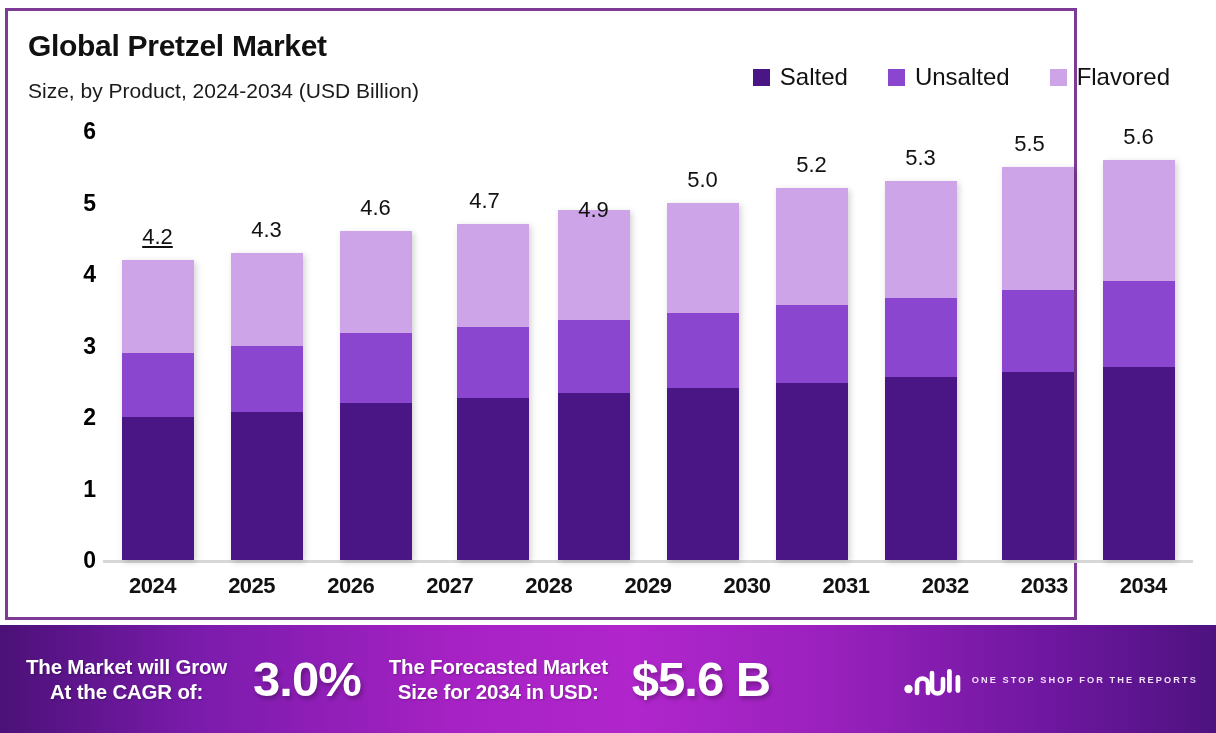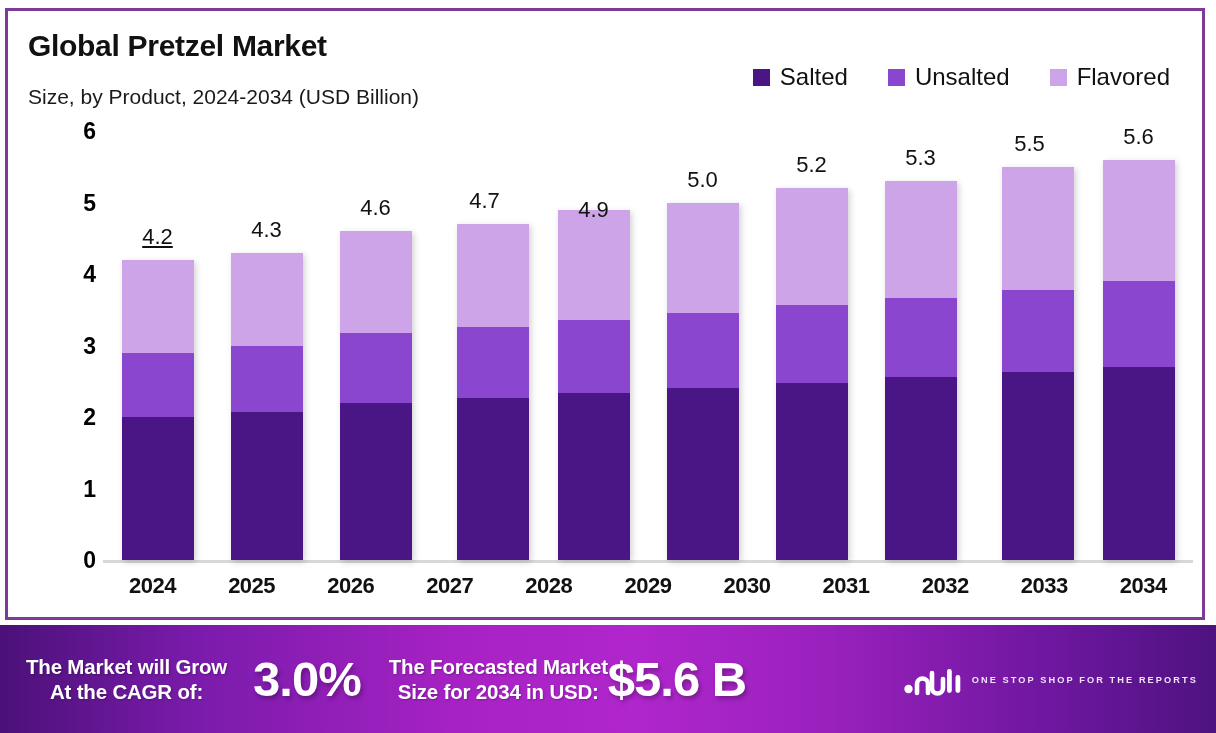--- a/index.html
+++ b/index.html
@@ -17,21 +17,21 @@
     height: 733px;
     background: #ffffff;
     overflow: hidden;
   }
 
   
   #chart-card {
     position: absolute;
     left: 5px;
     top: 8px;
-    width: 1200px;
+    width: 1072px;
     height: 612px;
     border: 3px solid #7e3b96;
     box-sizing: border-box;
     background: #ffffff;
   }
 
   
   #header {
     position: absolute;
     left: 20px;
@@ -48,21 +48,21 @@
     font-size: 30px;
     font-weight: bold;
     color: #111111;
     letter-spacing: -0.3px;
     margin: 0;
     line-height: 1.15;
   }
   #chart-subtitle {
     font-size: 21px;
     color: #1a1a1a;
-    margin: 21px 0 0 0;
+    margin: 15px 0 0 0;
     line-height: 1.15;
     font-weight: 400;
   }
 
   
   #legend {
     position: absolute;
     right: 18px;
     top: 36px;
     display: flex;
@@ -210,21 +210,21 @@
     color: #ffffff;
     font-weight: bold;
     font-size: 49px;
     letter-spacing: -1px;
     line-height: 1;
     text-shadow: 2px 3px 4px rgba(0,0,0,0.28);
     white-space: nowrap;
   }
   #cagr-caption { margin-right: 26px; }
   #cagr-value   { margin-right: 28px; }
-  #forecast-caption { }
+  #forecast-caption { margin-right: 24px; }
   #forecast-value { margin-right: 14px; }
 
   
   #logo {
     display: flex;
     align-items: center;
     gap: 10px;
     margin-left: auto;
   }
   #logo-mark { display: block; }

